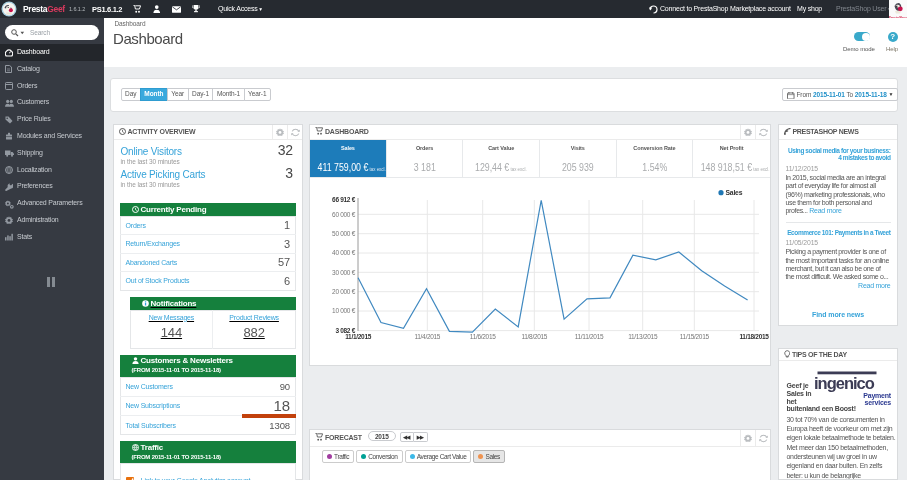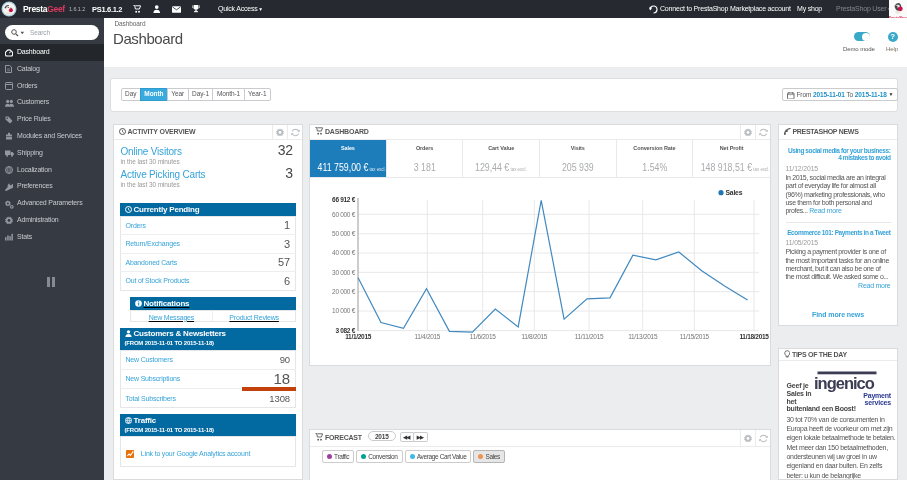--- a/index.html
+++ b/index.html
@@ -6,21 +6,21 @@
 html,body { width:907px; height:480px; overflow:hidden; font-family:"Liberation Sans", sans-serif; background:#ebedef; letter-spacing:-0.1px; }
 .abs { position:absolute; }
 #topbar { position:absolute; left:0; top:0; width:907px; height:18px; background:#262a30; color:#fff; }
 #sidebar { position:absolute; left:0; top:18px; width:104px; height:462px; background:#363a42; }
 #headband { position:absolute; left:104px; top:18px; width:803px; height:49px; background:#fff; }
 #content { position:absolute; left:104px; top:67px; width:803px; height:413px; }
 .panel { position:absolute; background:#fff; border:1px solid #d9dbdd; }
 .phead { height:15px; border-bottom:1px solid #ebebeb; font-size:7px; font-weight:bold; color:#555; line-height:14px; padding-left:5px; position:relative; letter-spacing:-0.2px; }
 .picons { position:absolute; right:0; top:0; height:14px; display:flex; }
 .picons .ic { width:15px; height:14px; border-left:1px solid #ebebeb; text-align:center; }
-.bluehead { background:#0369a1; color:#fff; font-size:8px; font-weight:bold; padding:2px 5px; line-height:9px; letter-spacing:-0.2px; }
+.bluehead { background:#15803d; color:#fff; font-size:8px; font-weight:bold; padding:2px 12px; line-height:9px; letter-spacing:-0.2px; }
 .blue { color:#36a3d9; }
 a { text-decoration:none;text-align:right; }
 svg { display:block; }
 table { border-collapse:collapse; width:100%; background:#fff; border:1px solid #e4e6e8; }
 td.lbl { font-size:7px; color:#36a3d9; padding-left:5px; letter-spacing:-0.2px; }
 td.val { text-align:right; padding-right:5px; font-size:11px; color:#555; }
 .st { width:76.8px; border-right:1px solid #e7e9eb; text-align:center; position:relative; }
 .stl { font-size:5.5px; font-weight:bold; color:#555; margin-top:5px; letter-spacing:-0.1px; }
 .stv { font-size:11px; color:#a9abad; margin-top:9.5px; letter-spacing:0; white-space:nowrap; transform:scaleX(0.8); }
 .tx { font-size:5.5px; letter-spacing:0; }
@@ -302,20 +302,24 @@
       <div class="bluehead"><svg style="display:inline-block;vertical-align:-1px;margin-right:2px" width="7" height="7" viewBox="0 0 7 7">
             <circle cx="3.5" cy="3.5" r="3.3" fill="#fff"></circle>
             <rect x="2.9" y="3" width="1.3" height="2.5" fill="#30a3dc"></rect>
             <rect x="2.9" y="1.3" width="1.3" height="1.2" fill="#30a3dc"></rect>
           </svg>Notifications</div>
       <table>
         <tbody>
             <tr>
               <td style="width:50%;border-right:1px solid #eceef0;text-align:center;padding-top:3px;font-size:7px;letter-spacing:-0.2px;" class="blue">New Messages</td>
             <td style="text-align:center;padding-top:3px;font-size:7px;letter-spacing:-0.2px;" class="blue">Product Reviews</td>
+            </tr>
+        <tr>
+              <td style="border-right:1px solid #eceef0;text-align:center;padding:4px 0 8px 0;font-size:13px;color:#555;">144</td>
+            <td style="text-align:center;padding:4px 0 8px 0;font-size:13px;color:#555;">882</td>
             </tr>
       </tbody>
         </table>
     </div>
     <div style="margin:6px 6px 0 6px;">
       <div class="bluehead" style="padding-top:1.5px;padding-bottom:1.5px;"><svg style="display:inline-block;vertical-align:-1px;margin-right:2px" width="7" height="7" viewBox="0 0 9 9">
             <circle cx="4.5" cy="2.4" r="2.2" fill="#fff"></circle>
             <path d="M0.5 9 Q0.7 5.2 4.5 5.2 Q8.3 5.2 8.5 9Z" fill="#fff"></path>
           </svg>Customers &amp; Newsletters<br><span style="font-size:6px;">(FROM 2015-11-01 TO 2015-11-18)</span></div>
       <table>

